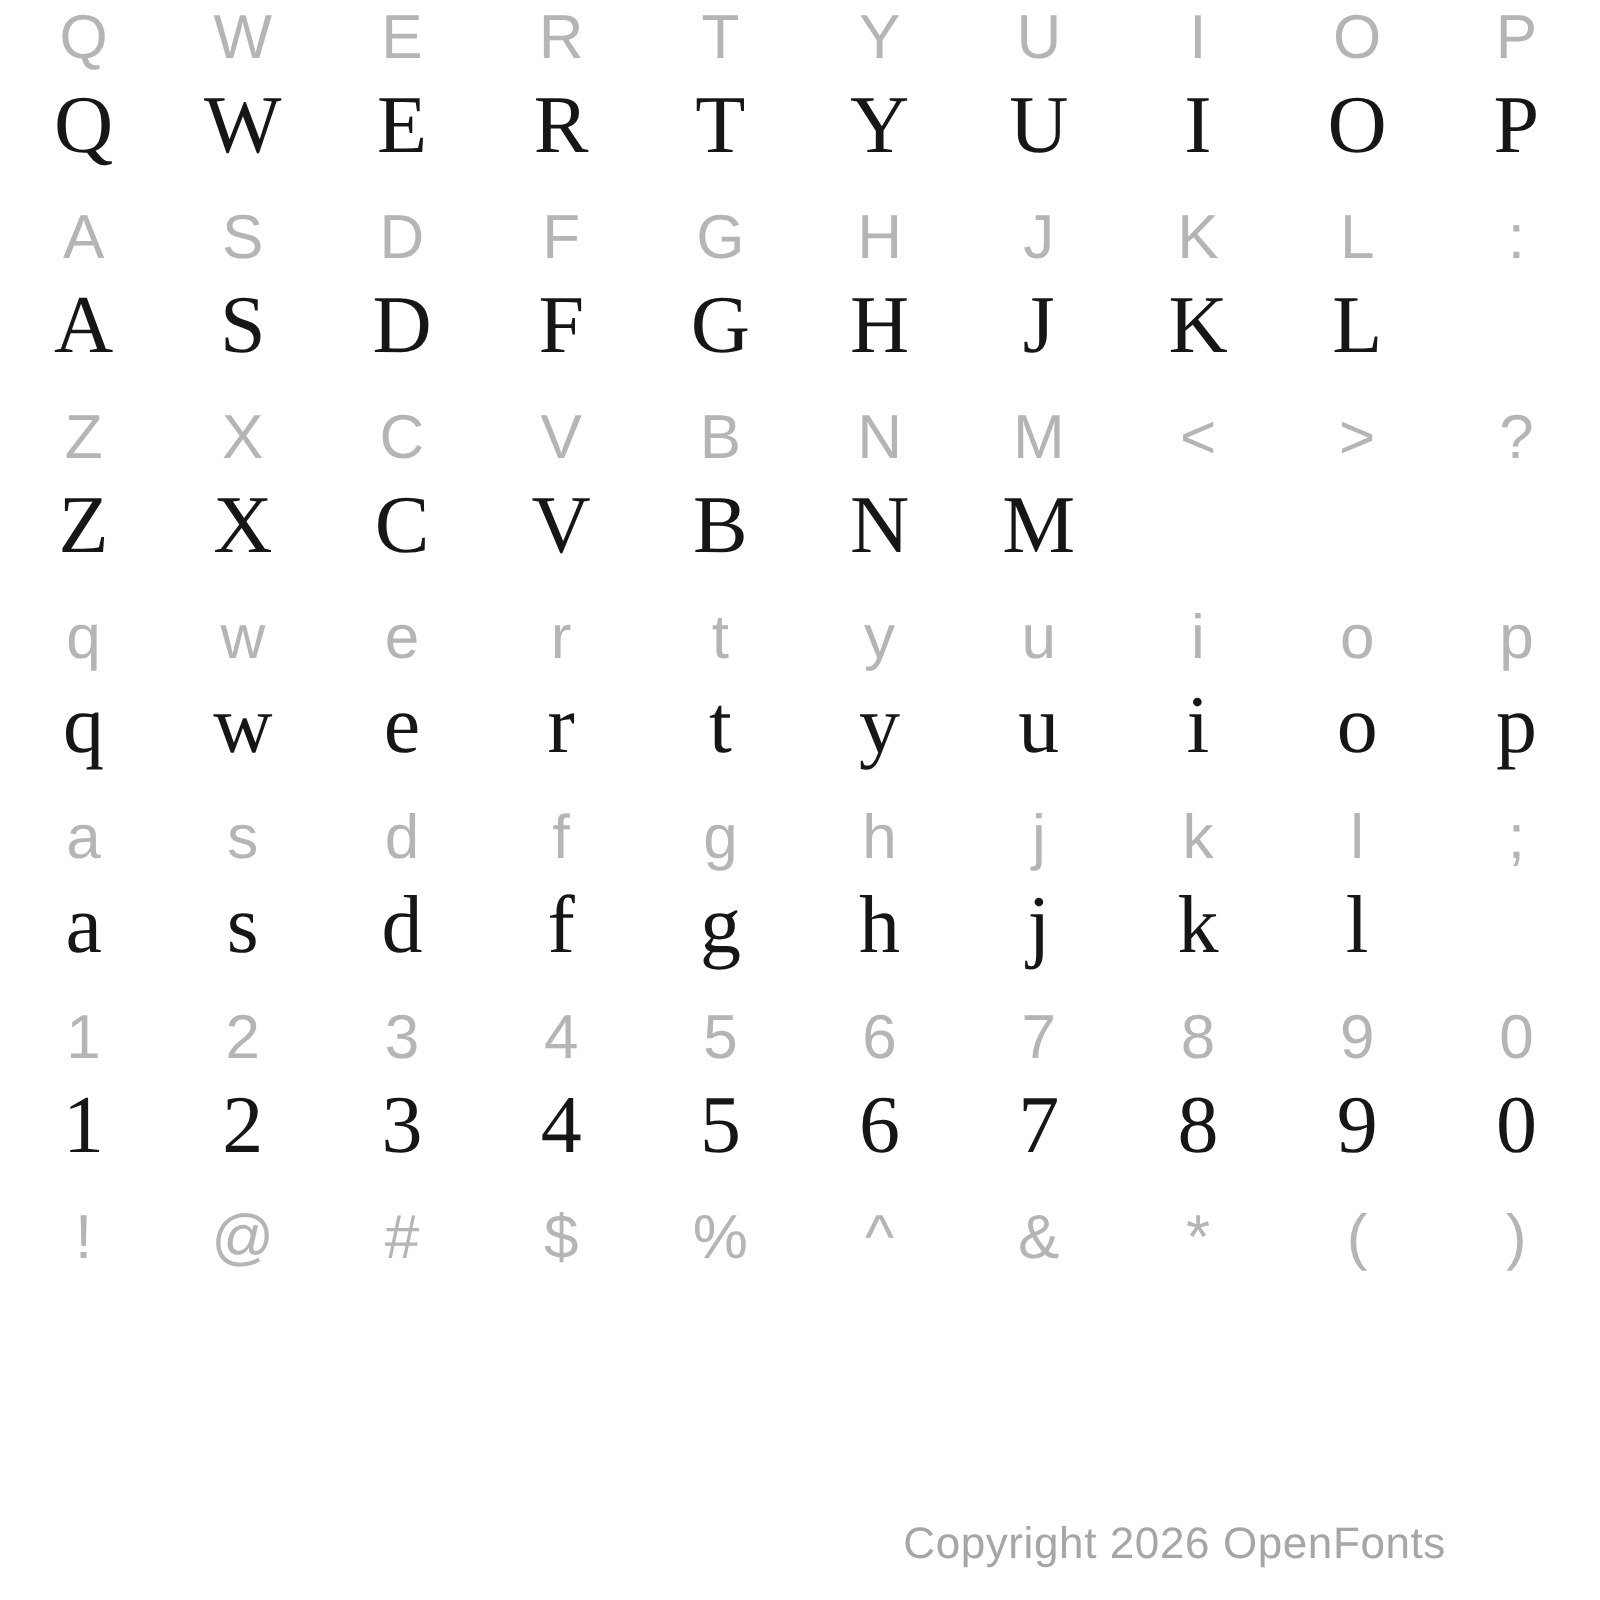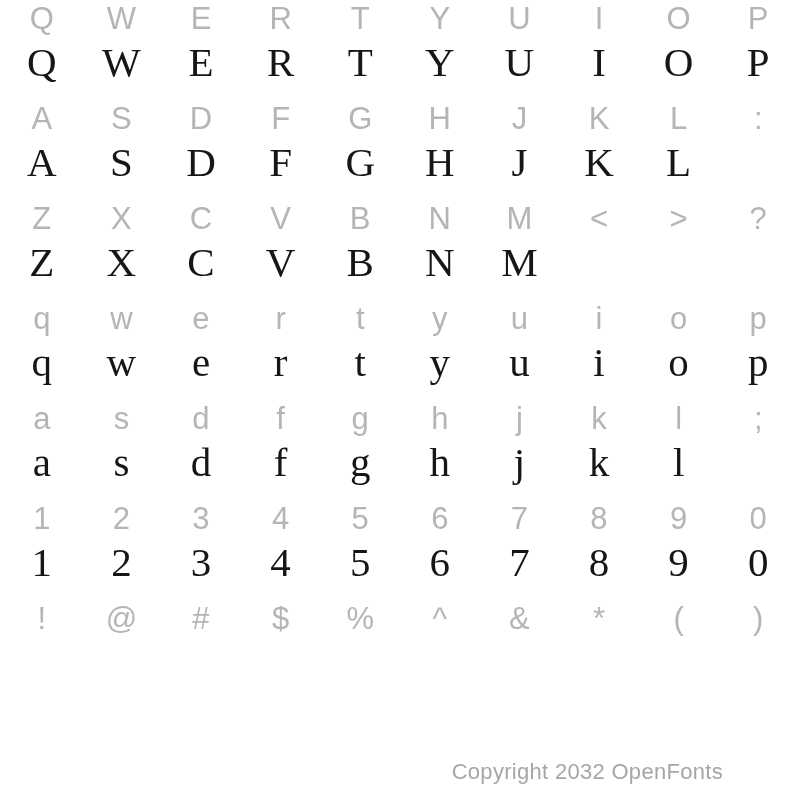--- a/index.html
+++ b/index.html
@@ -239,13 +239,13 @@
         <span class="specimen-char"></span>
         <span class="specimen-char"></span>
         <span class="specimen-char"></span>
         <span class="specimen-char"></span>
         <span class="specimen-char"></span>
         <span class="specimen-char"></span>
       </div>
     </div>
   </div>
 
-<div class="footer-copyright">Copyright 2032 OpenFonts</div>
+<div class="footer-copyright">Copyright 2026 OpenFonts</div>
 
 </body></html>

